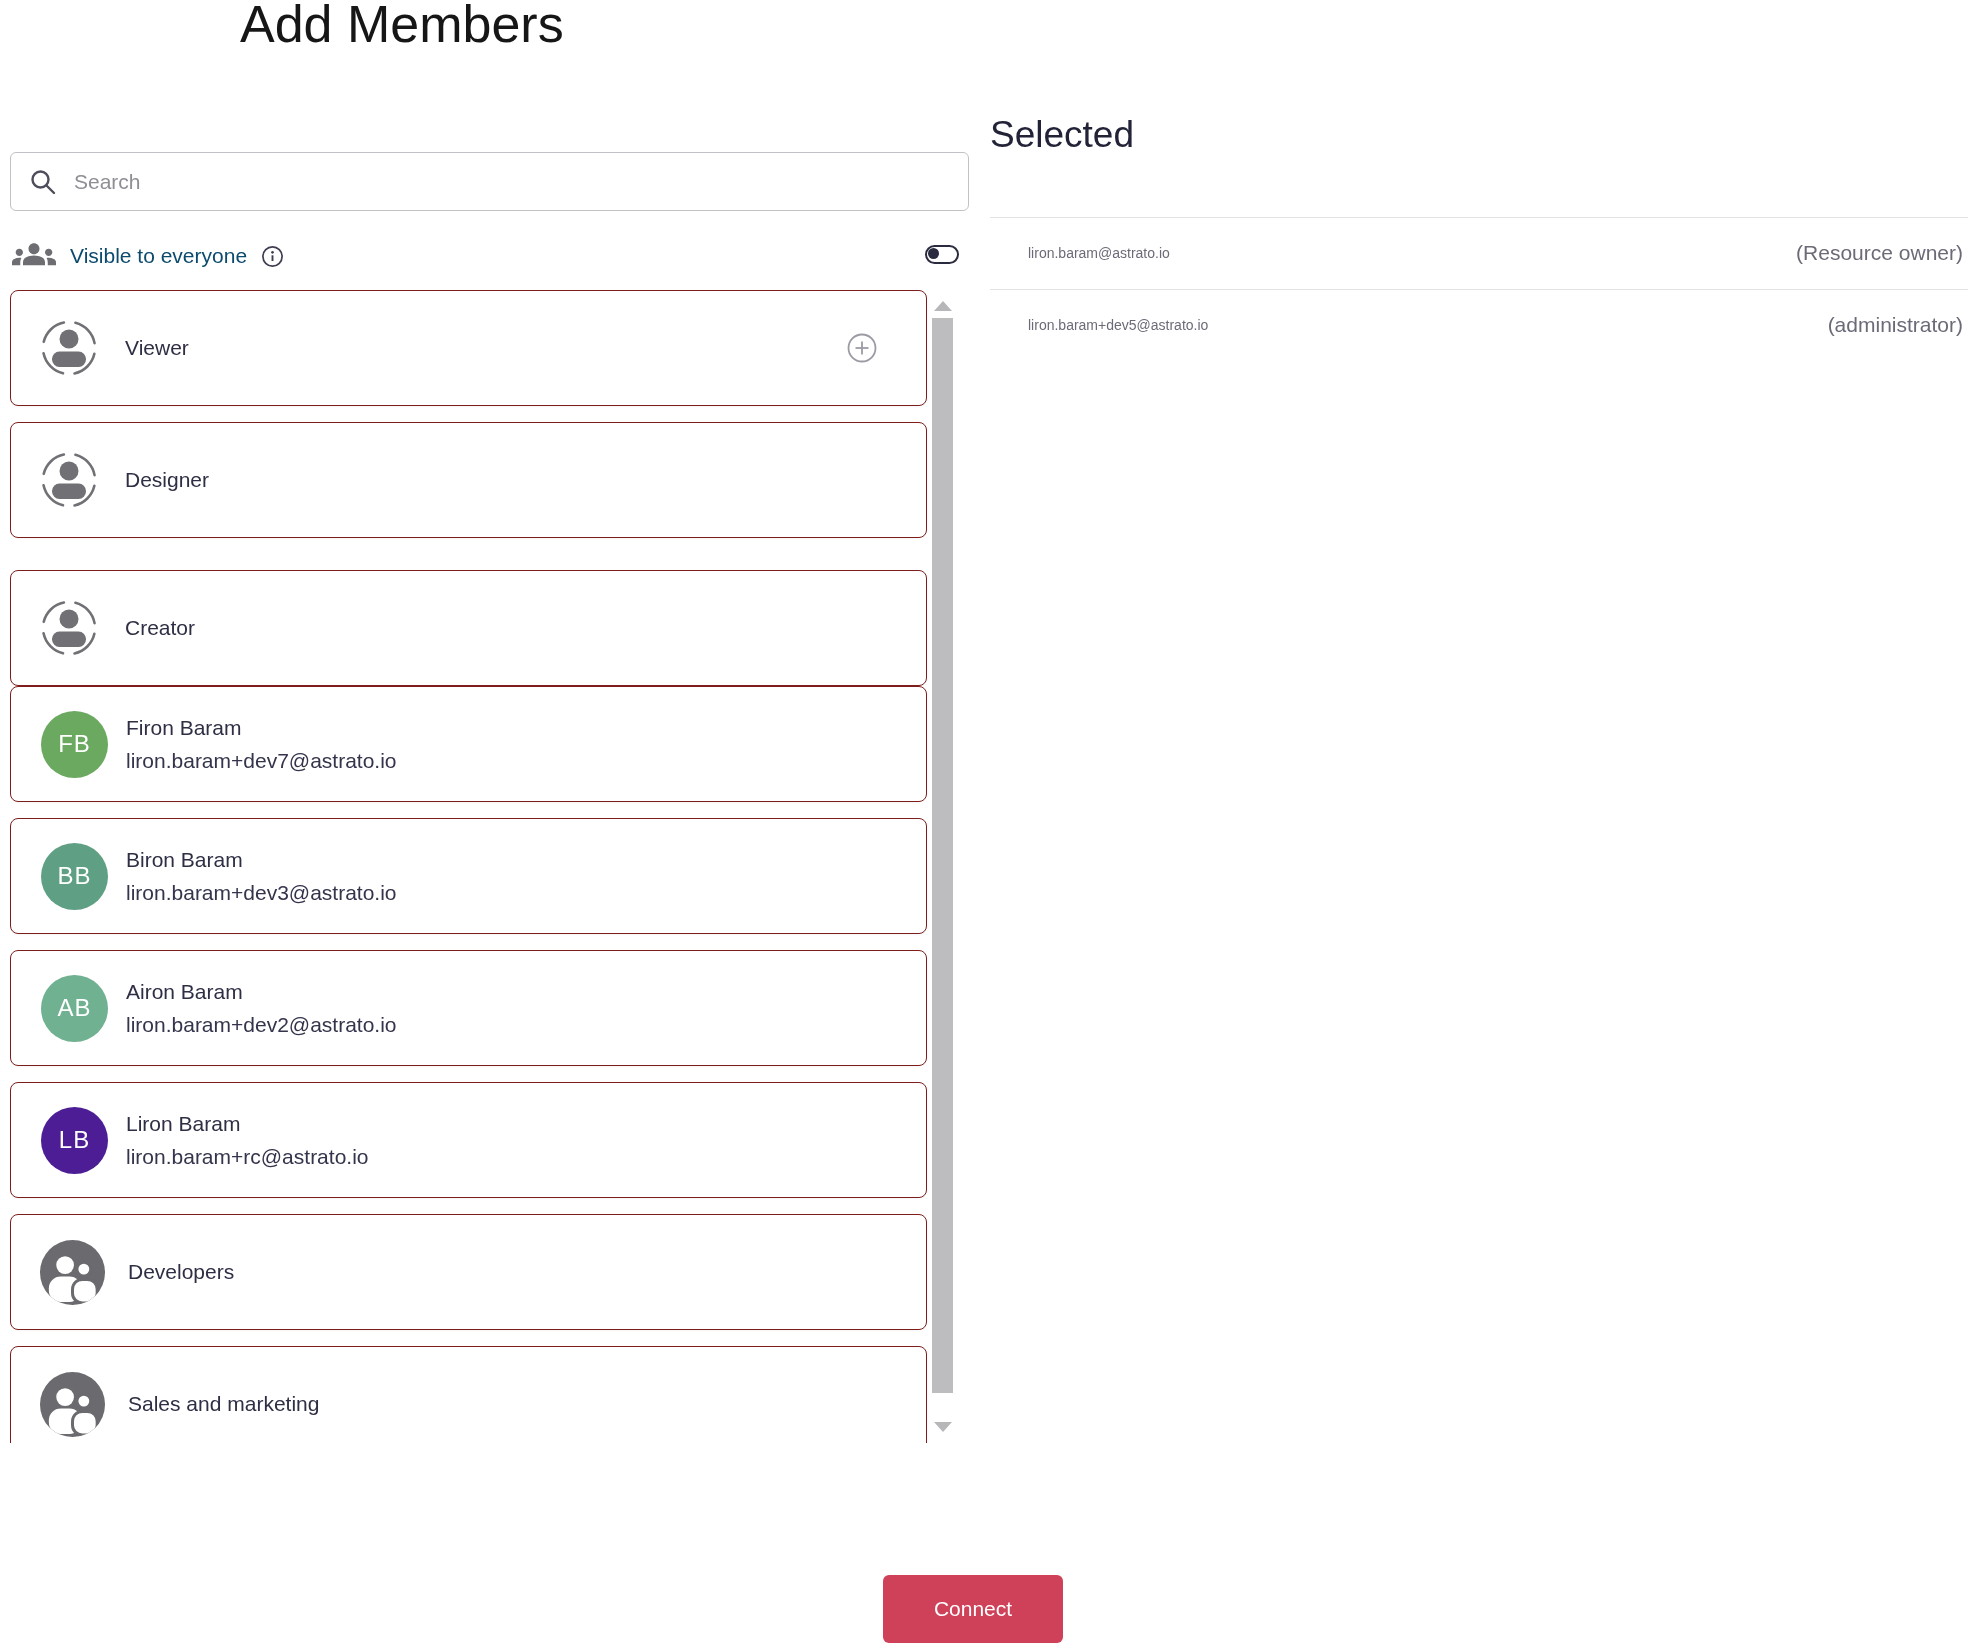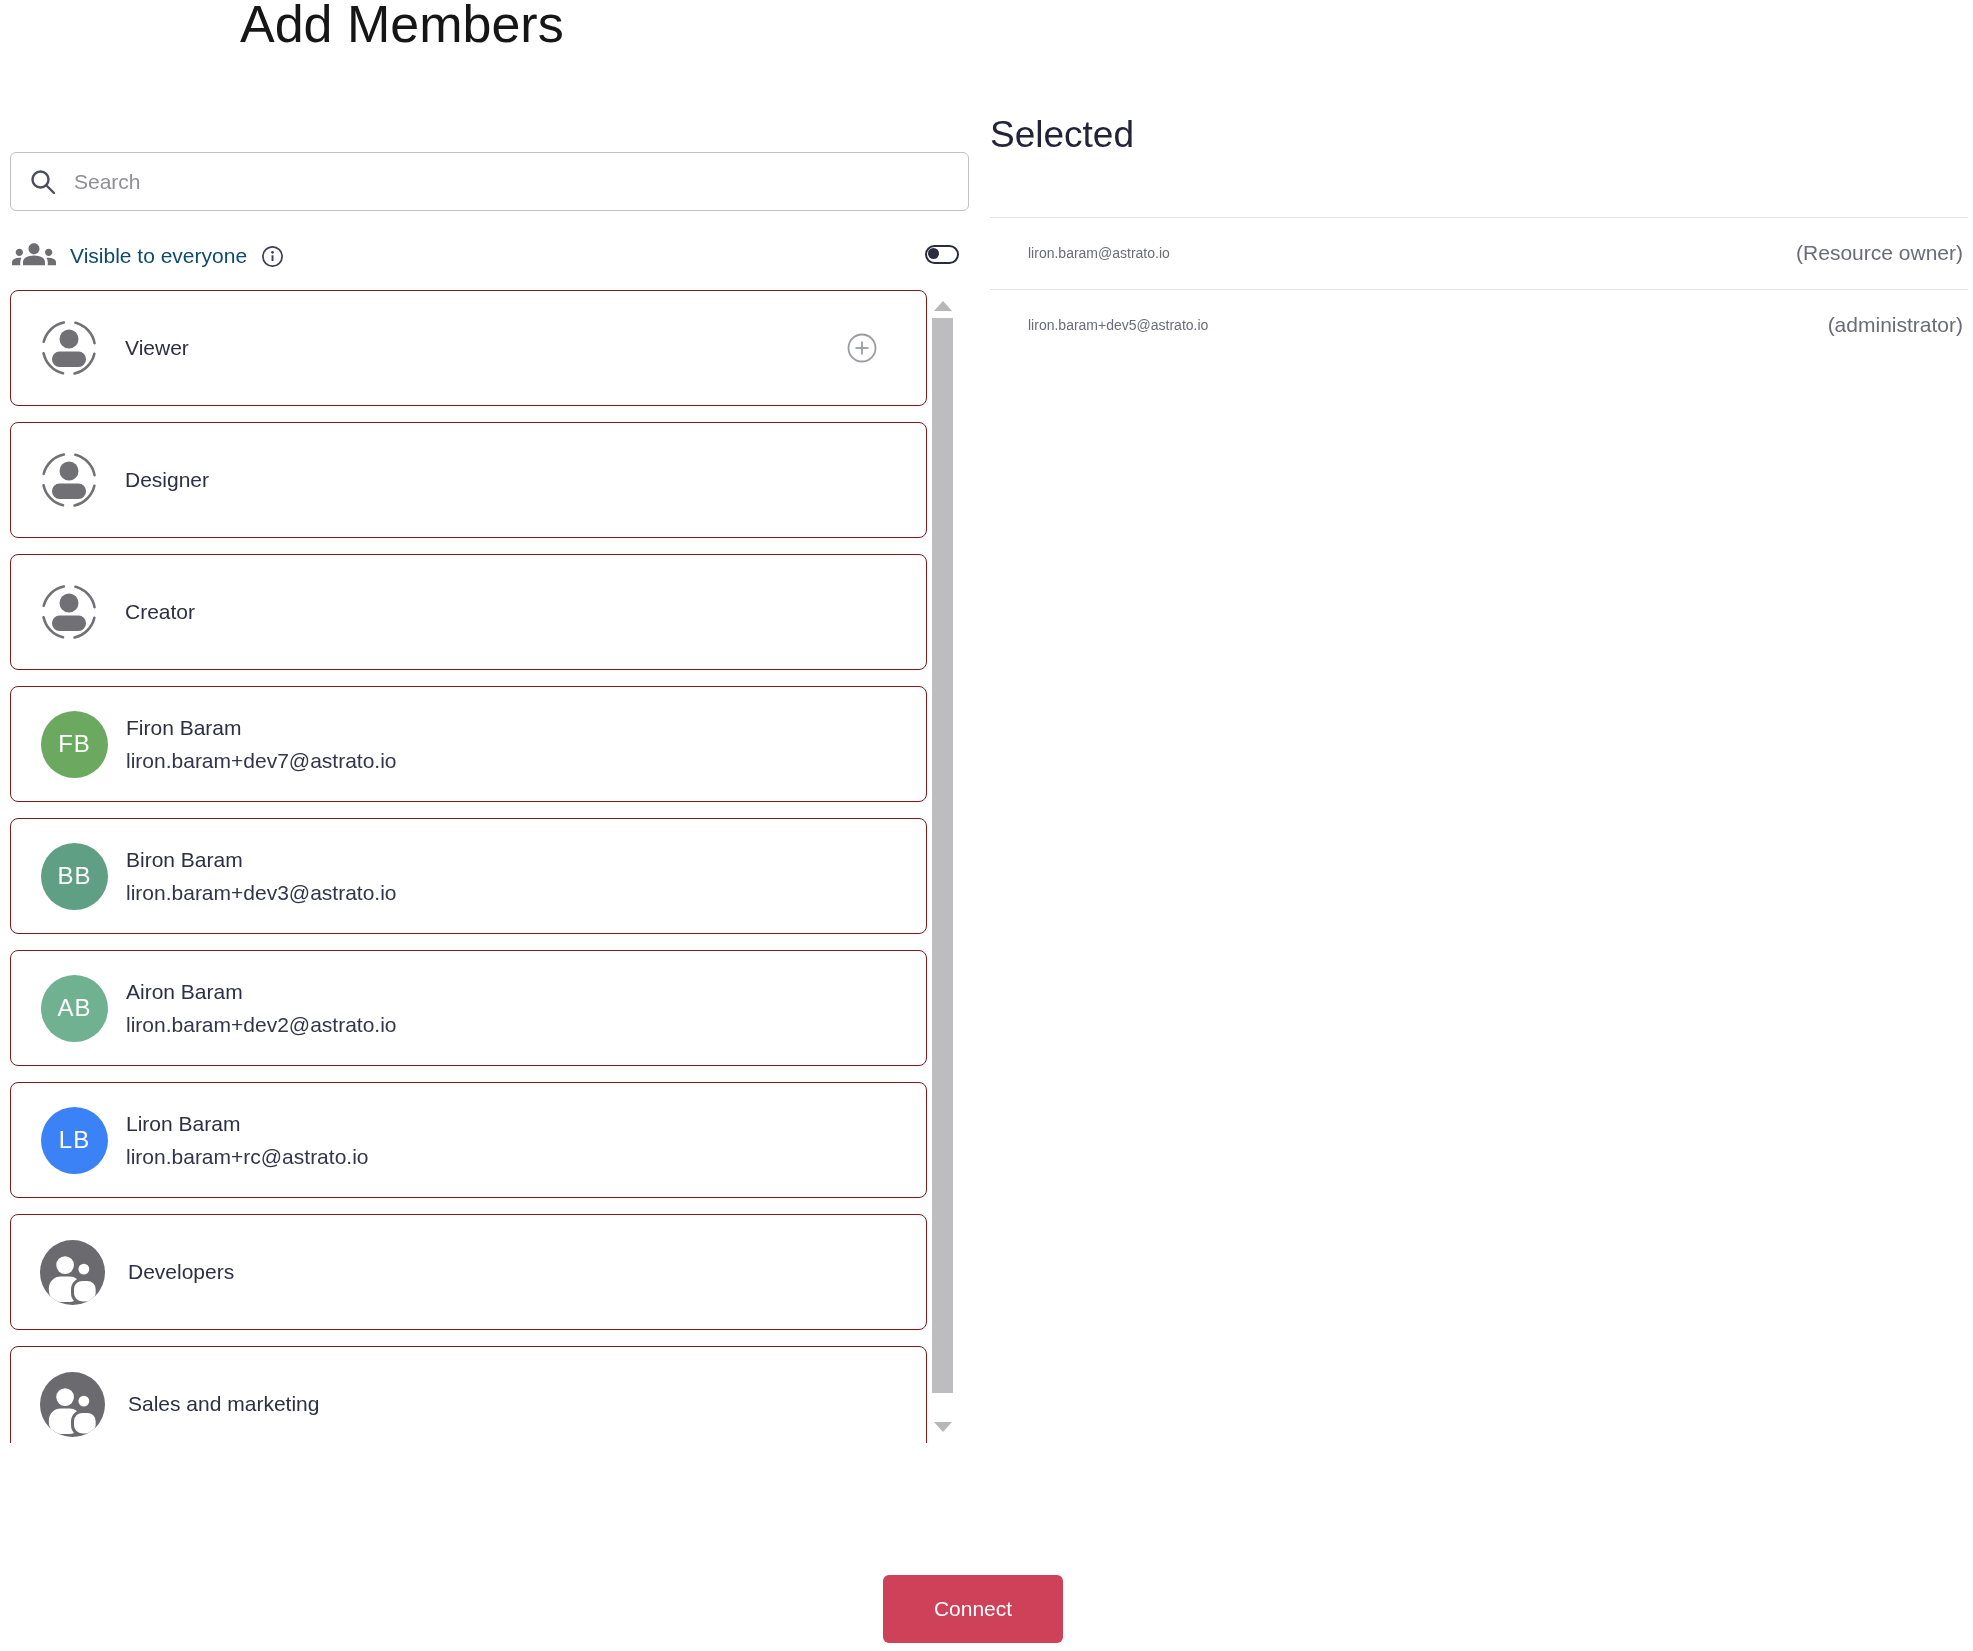--- a/index.html
+++ b/index.html
@@ -114,21 +114,21 @@
 
     <div class="card" style="top:132px">
       <svg class="role-icon" width="68" height="68" viewBox="0 0 68 68">
         <circle cx="34" cy="34" r="26" fill="none" stroke="#707075" stroke-width="2.6" stroke-dasharray="29 11.8" stroke-dashoffset="-5.9" stroke-linecap="round"></circle>
         <circle cx="34" cy="25" r="9.5" fill="#707075"></circle>
         <rect x="17" y="37.5" width="34" height="15.5" rx="7.5" fill="#707075"></rect>
       </svg>
       <span class="item-label">Designer</span>
     </div>
 
-    <div class="card" style="top:264px">
+    <div class="card" style="top:280px">
       <svg class="role-icon" width="68" height="68" viewBox="0 0 68 68">
         <circle cx="34" cy="34" r="26" fill="none" stroke="#707075" stroke-width="2.6" stroke-dasharray="29 11.8" stroke-dashoffset="-5.9" stroke-linecap="round"></circle>
         <circle cx="34" cy="25" r="9.5" fill="#707075"></circle>
         <rect x="17" y="37.5" width="34" height="15.5" rx="7.5" fill="#707075"></rect>
       </svg>
       <span class="item-label">Creator</span>
     </div>
 
     <div class="card" style="top:396px">
       <div class="avatar" style="background: rgb(106, 169, 95);">
@@ -154,21 +154,21 @@
       <div class="avatar" style="background: rgb(111, 177, 145);">
         <span>AB</span>
       </div>
       <div class="user-text">
         <span class="user-name">Airon Baram</span>
         <span class="user-email">liron.baram+dev2@astrato.io</span>
       </div>
     </div>
 
     <div class="card" style="top:792px">
-      <div class="avatar" style="background: #3b82f6;">
+      <div class="avatar" style="background: #4c1d95;">
         <span>LB</span>
       </div>
       <div class="user-text">
         <span class="user-name">Liron Baram</span>
         <span class="user-email">liron.baram+rc@astrato.io</span>
       </div>
     </div>
 
     <div class="card" style="top:924px">
       <svg class="group-icon" width="67" height="67" viewBox="0 0 68 68">

